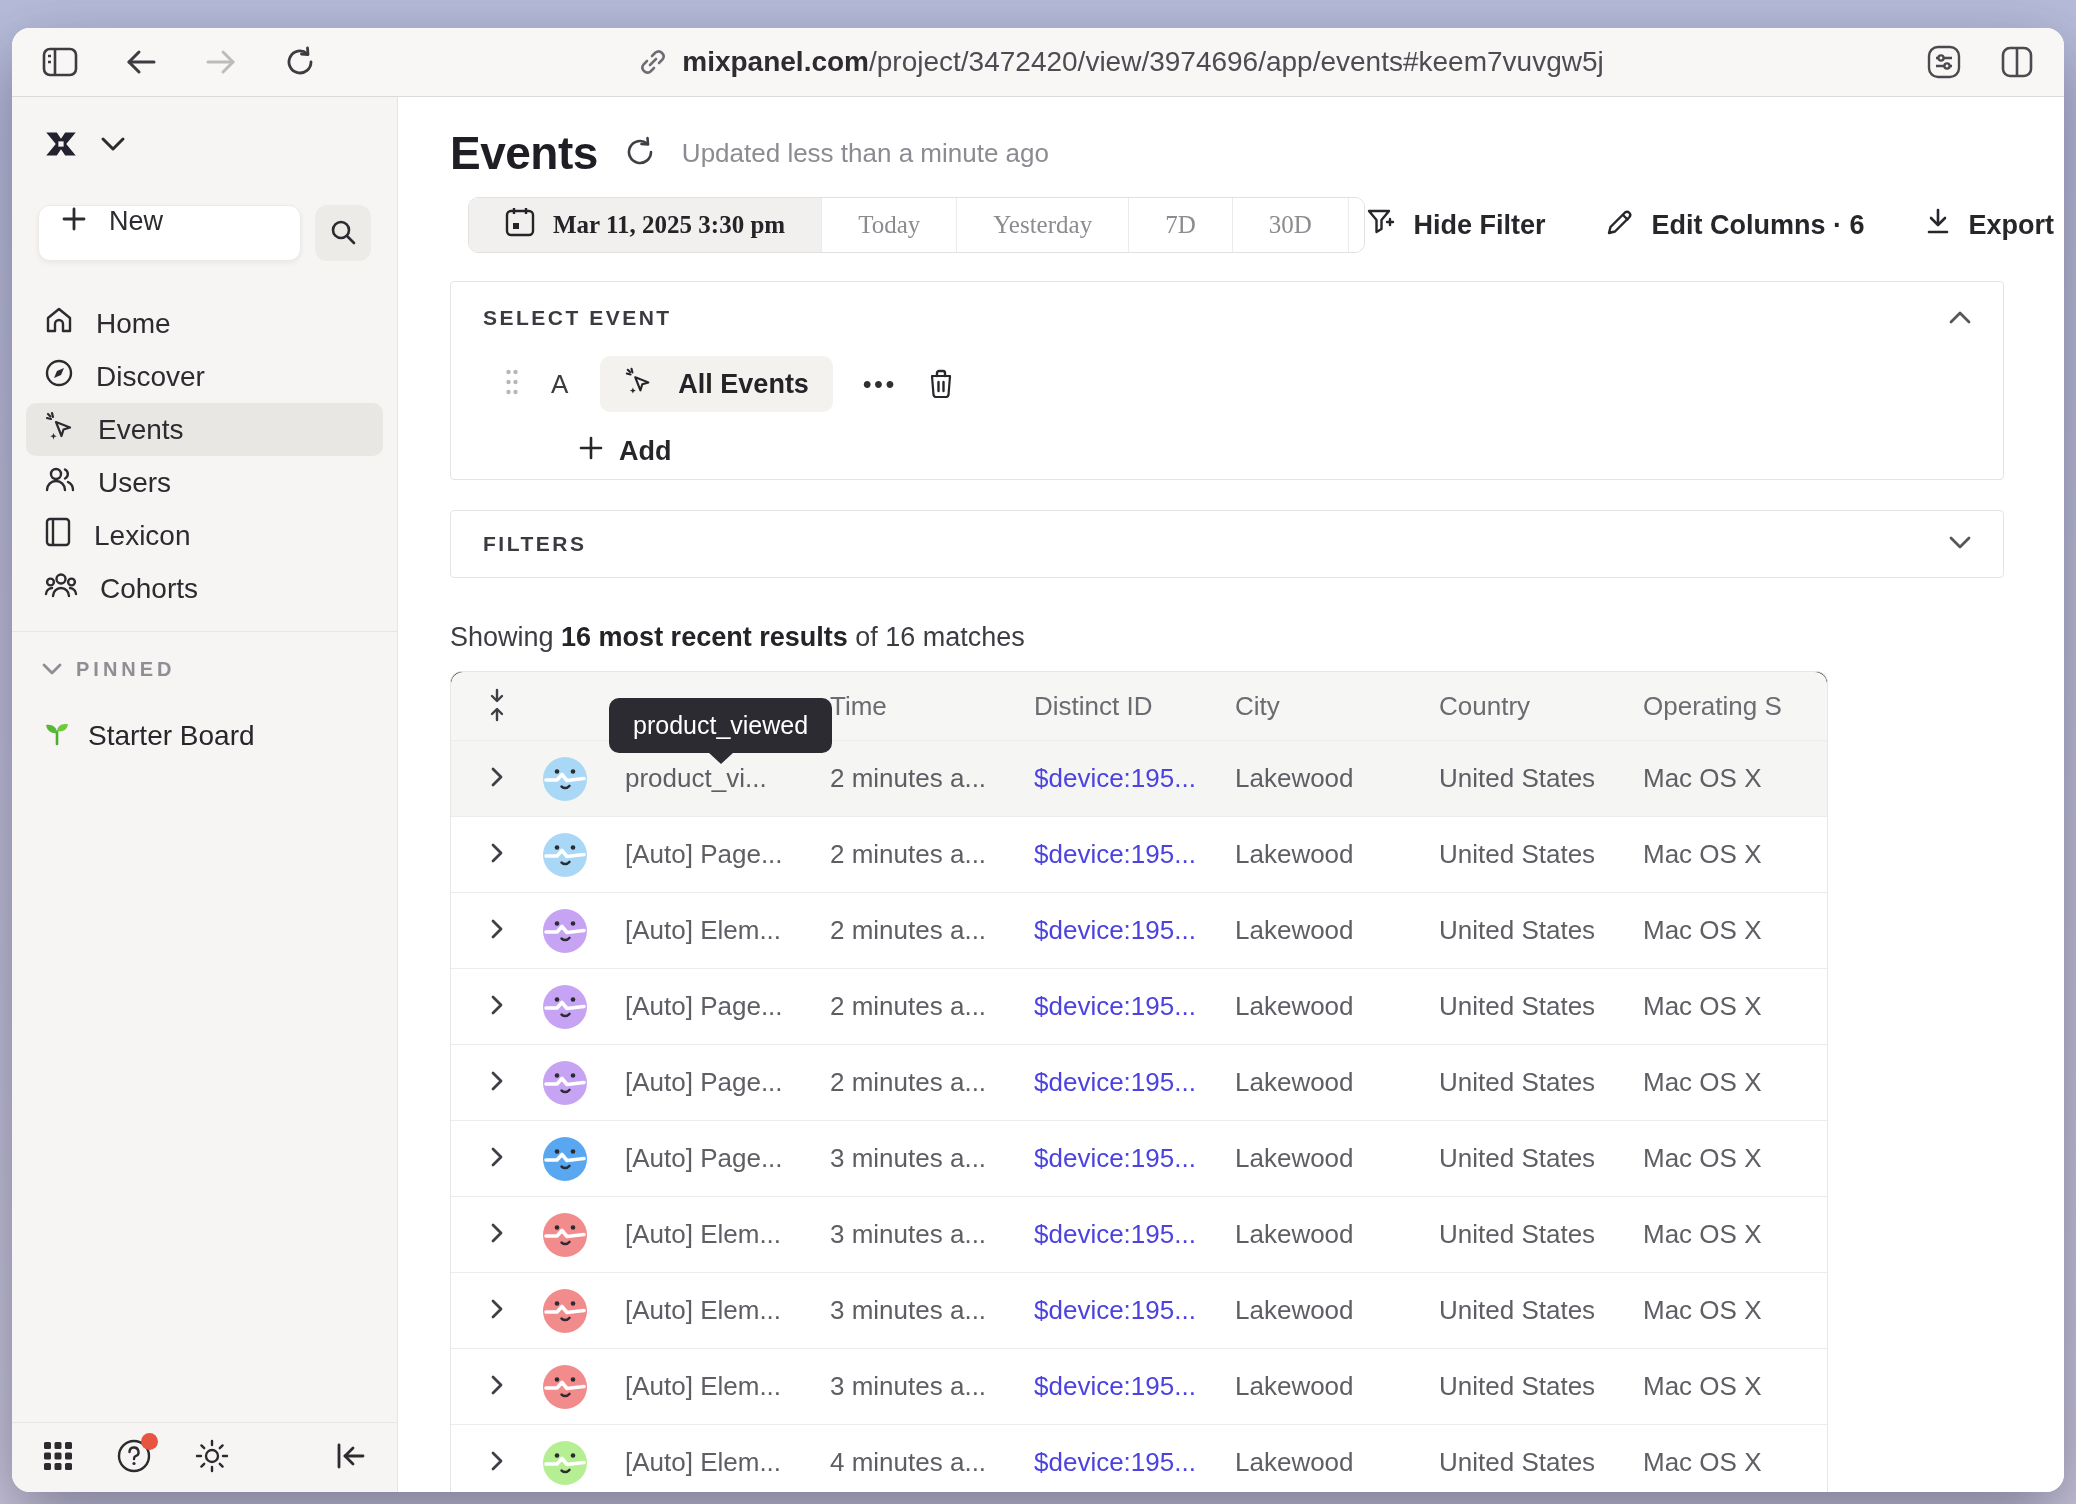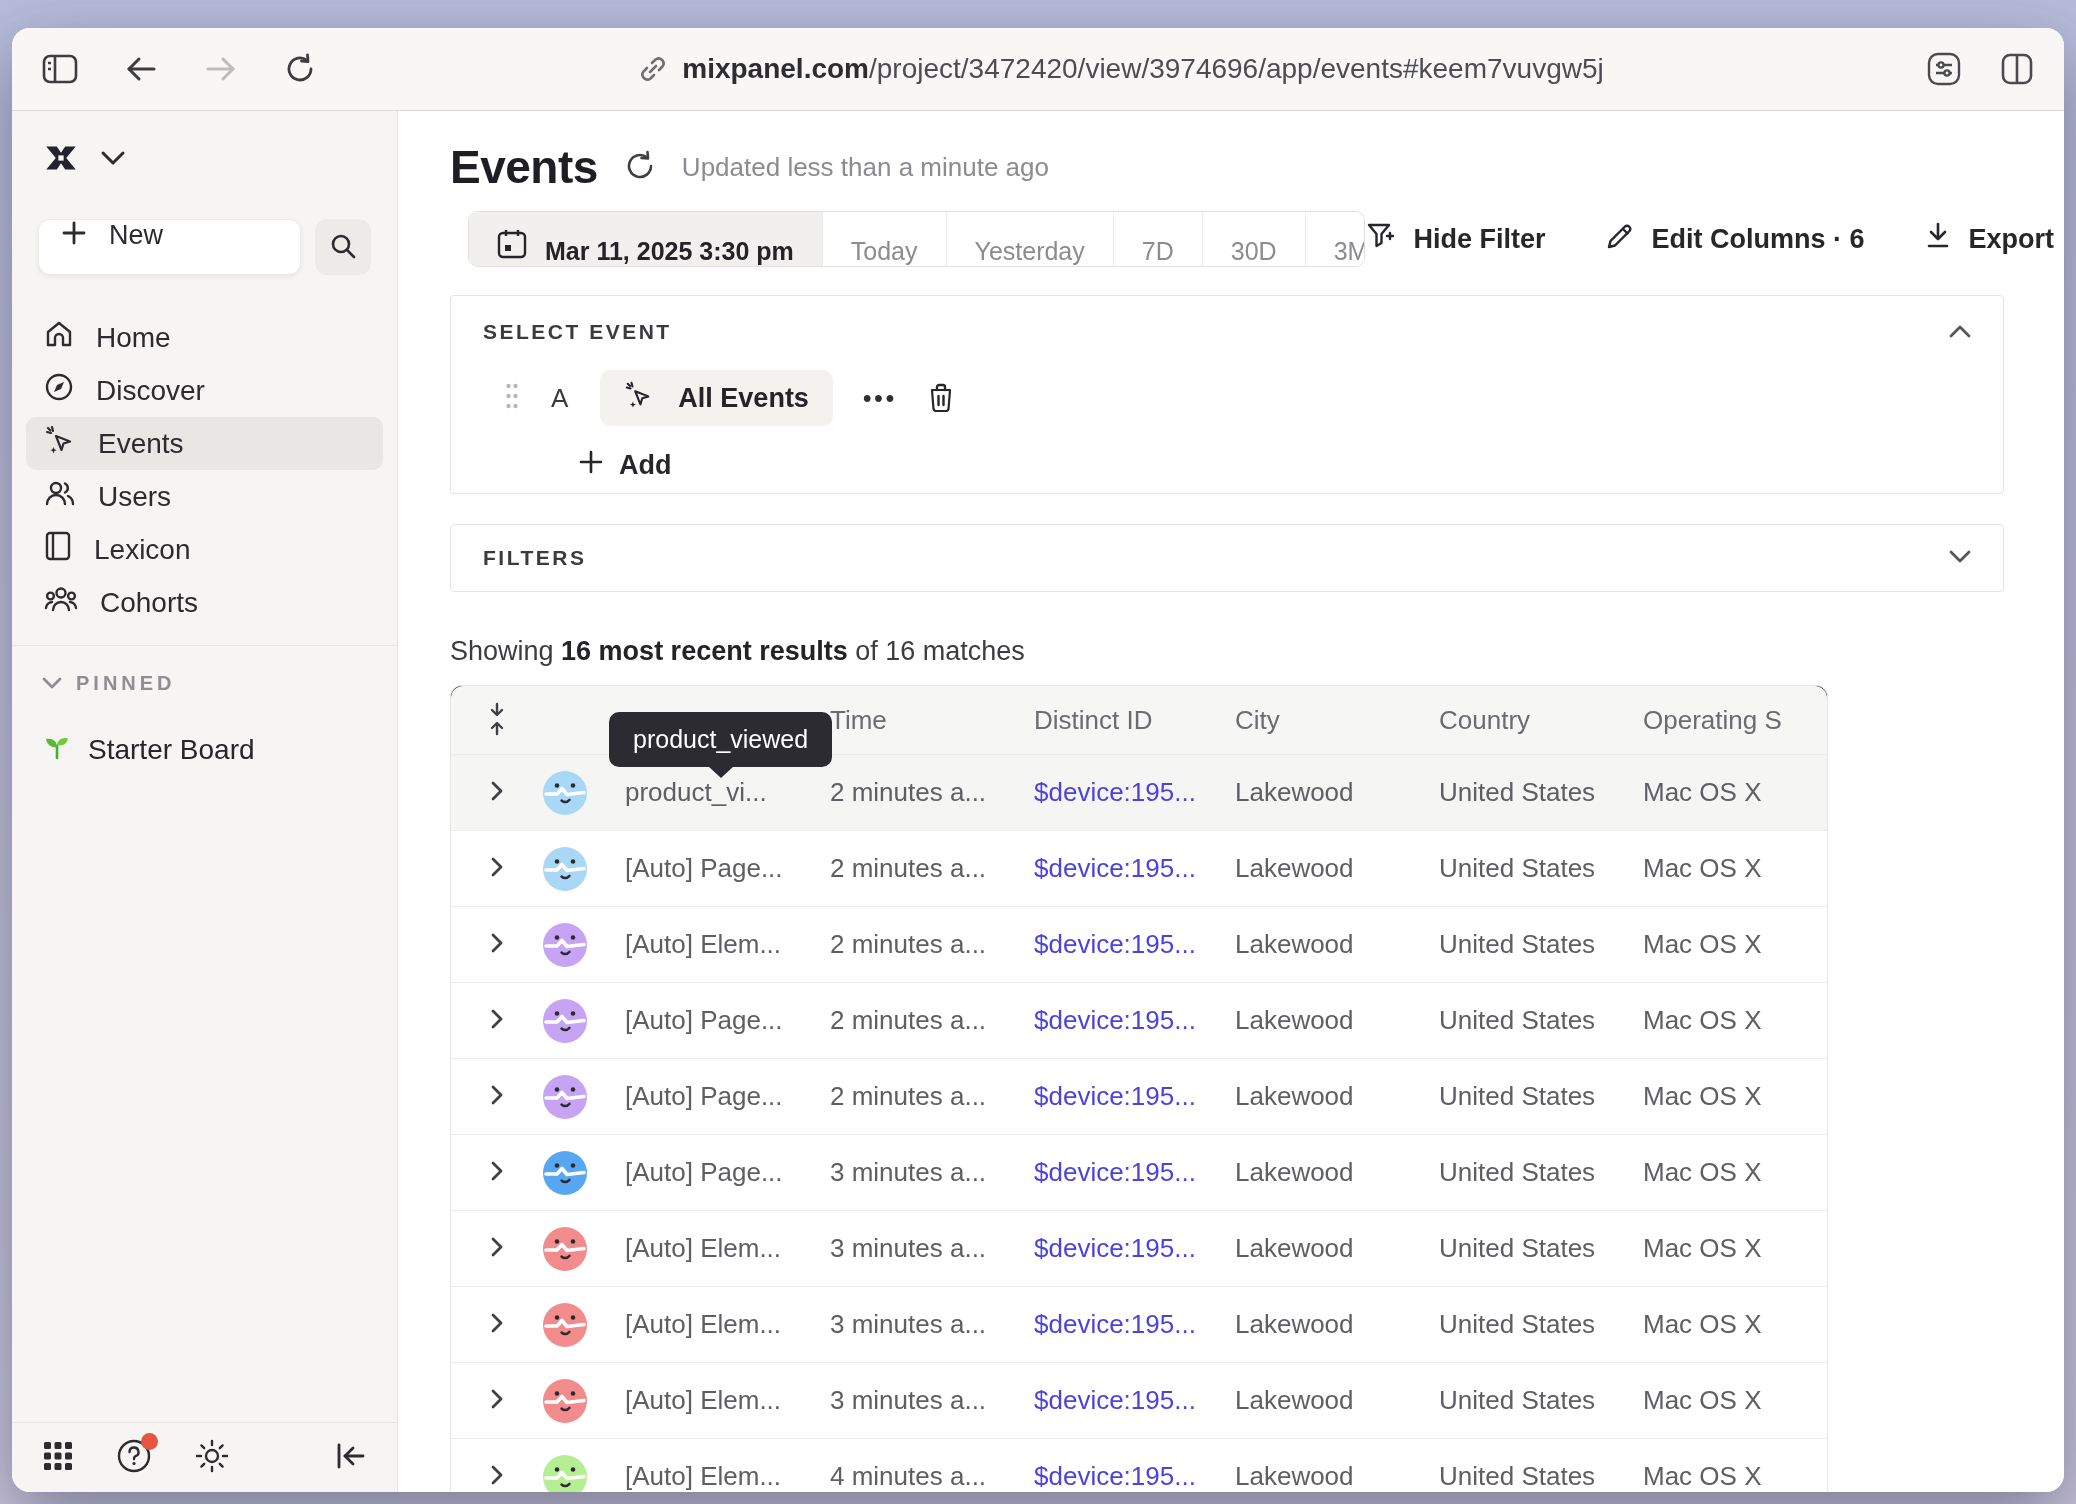--- a/index.html
+++ b/index.html
@@ -10,21 +10,21 @@
     position:relative; overflow:hidden; color:#26262b;
   }
   .window {
     position:absolute; left:12px; top:28px; width:2052px; height:1464px;
     background:#fff; border-radius:18px; overflow:hidden;
     box-shadow:0 26px 70px rgba(30,30,60,.45), 0 2px 0 rgba(255,255,255,.25) inset;
     display:flex; flex-direction:column;
   }
   
   .browser-bar {
-    height:83px; flex:0 0 auto; background:#f8f7f6; border-bottom:1px solid #dcdad8;
+    height:69px; flex:0 0 auto; background:#f8f7f6; border-bottom:1px solid #dcdad8;
     display:flex; align-items:center; padding:0 30px;
   }
   .browser-left { display:flex; align-items:center; gap:46px; }
   .browser-bar svg { display:block; }
   .icon-btn { background:none; border:none; cursor:pointer; display:flex; align-items:center; }
   .url-box { flex:1; display:flex; align-items:center; justify-content:center; gap:14px; }
   .url-text { font-size:28px; color:#3a3a3f; white-space:nowrap; }
   .url-text .domain { font-weight:bold; color:#2c2c31; }
   .url-text .path { color:#4c4c52; }
   .browser-right { display:flex; align-items:center; gap:38px; }
@@ -72,22 +72,22 @@
   .main { flex:1; min-width:0; background:#fff; padding:26px 0 0 52px; position:relative; overflow:hidden; }
   .main-header { display:flex; align-items:center; gap:26px; height:60px; }
   .page-title { font-size:46px; font-weight:bold; color:#1e1e24; letter-spacing:-.5px; }
   .updated-text { font-size:26px; color:#8b8b91; }
   .toolbar { display:flex; align-items:center; margin-top:14px; height:56px; padding-right:10px; }
   .date-control {
     display:flex; align-items:stretch; height:56px; border:1px solid #e3e1df; border-radius:10px;
     overflow:hidden; background:#fff; margin-left:18px;
   }
   .seg {
-    display:flex; align-items:flex-end; padding:0 28px; font-size:25px; color:#8b8b90;
-    border-right:1px solid #ecebe9; cursor:pointer; white-space:nowrap; background:#fff;
+    display:flex; align-items:center; padding:0 36px; font-size:25px; color:#8b8b90;
+    border-right:1px solid #ecebe9; cursor:pointer; white-space:nowrap; background:#fff;font-family:Liberation Serif, serif;
   }
   .seg:last-child { border-right:none; }
   .seg.active { background:#f1f0ee; color:#232328; font-weight:bold; gap:18px; }
   .toolbar-buttons { margin-left:auto; display:flex; align-items:center; gap:60px; }
   .tool-btn { display:flex; align-items:center; gap:16px; font-size:27px; font-weight:bold; color:#26262b; background:none; border:none; cursor:pointer; white-space:nowrap; }
   
   .card { width:1554px; border:1px solid #e6e4e2; border-radius:4px; background:#fff; }
   .select-card { margin-top:28px; padding:24px 32px 20px; height:199px; }
   .card-heading-row { display:flex; align-items:center; }
   .card-heading { font-size:21px; font-weight:bold; letter-spacing:2.5px; color:#3a3a40; }

